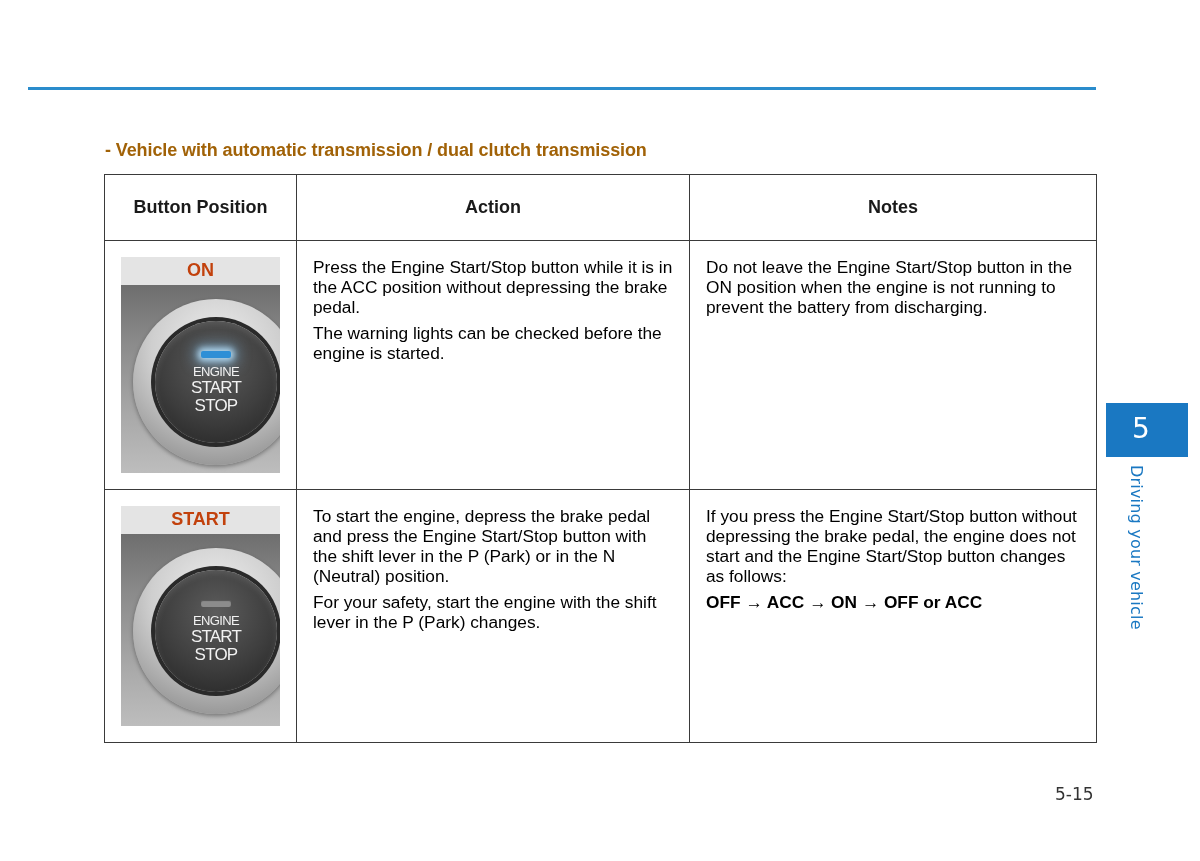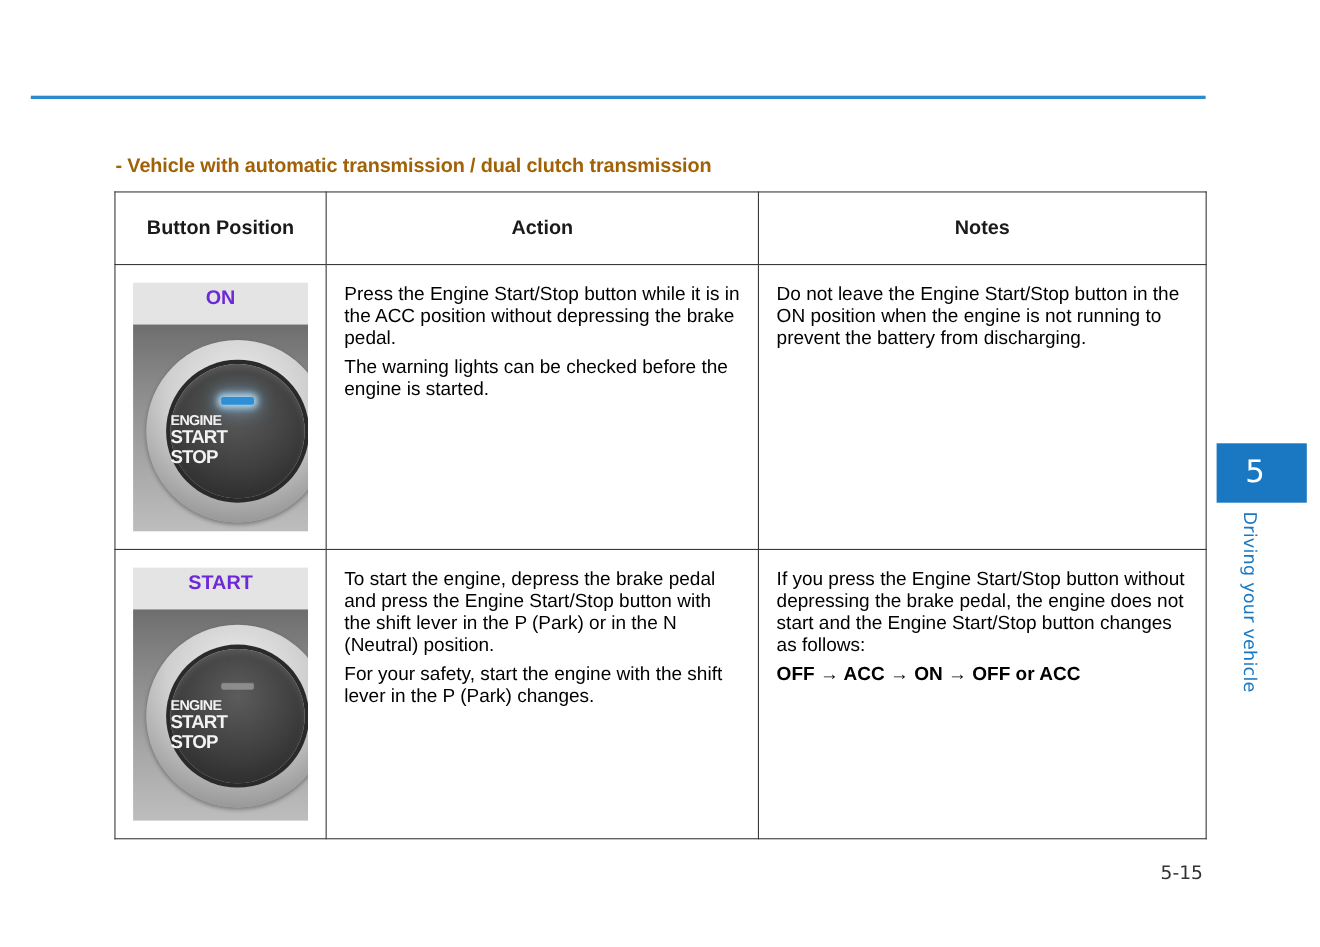--- a/index.html
+++ b/index.html
@@ -27,22 +27,22 @@
     height:33px; font-size:18px; font-weight:bold; text-align:center;
     vertical-align:middle; color:#1a1a1a;
   }
   col.c1 { width:192px; }
   col.c2 { width:393px; }
   col.c3 { width:407px; }
   tr.row-on td { height:216px; }
   tr.row-start td { height:220px; }
   .pos-cell { position:relative; height:100%; }
   .pos-label {
-    height:38px; line-height:26px; background:#e4e4e4;
-    text-align:center; font-size:18px; font-weight:bold; color:#6d28d9;
+    height:28px; line-height:26px; background:#e4e4e4;
+    text-align:center; font-size:18px; font-weight:bold; color:#c2410c;
   }
   .pos-image {
     position:relative; height:188px;
     background:linear-gradient(180deg,#6e6e6e 0%,#8a8a8a 30%,#a9a9a9 70%,#bdbdbd 100%);
     overflow:hidden;
   }
   tr.row-start .pos-image { height:192px; }
   .ring-outer {
     position:absolute; left:12px; top:14px; width:166px; height:166px; border-radius:50%;
     background:radial-gradient(circle at 50% 30%,#efefef 0%,#cfcfcf 45%,#9b9b9b 80%,#7a7a7a 100%);
@@ -55,22 +55,22 @@
   }
   .indicator {
     position:absolute; left:46px; top:30px; width:30px; height:7px; border-radius:2px;
   }
   .indicator.lit {
     background:#2e8fd6;
     box-shadow:0 0 6px 3px rgba(190,230,255,0.85), 0 0 14px 6px rgba(120,190,240,0.5);
   }
   .indicator.unlit { background:#8c8c8c; box-shadow:inset 0 1px 1px rgba(0,0,0,0.4); }
   .btn-text {
-    position:absolute; left:0; right:0; top:44px; text-align:left; color:#f2f2f2;
-    font-family:"Liberation Sans", sans-serif; font-weight:bold; line-height:1;
+    position:absolute; left:0; right:0; top:44px; text-align:center; color:#f2f2f2;
+    font-family:"Liberation Sans", sans-serif; font-weight:normal; line-height:1;
   }
   .btn-text .l1 { display:block; font-size:13px; letter-spacing:-0.6px; }
   .btn-text .l2, .btn-text .l3 { display:block; font-size:17px; letter-spacing:-0.8px; margin-top:1px; }
   .text-cell { padding:6px 8px 0 8px; font-size:17.3px; line-height:20px; color:#000000;margin-left:12px; }
   .text-cell p { margin:0 0 6px 0; }
   .text-cell p.seq { font-weight:bold; }
   .side-tab {
     position:absolute; left:1106px; top:403px; width:82px; height:54px;
     background:#1a78c2; color:#ffffff;
   }

